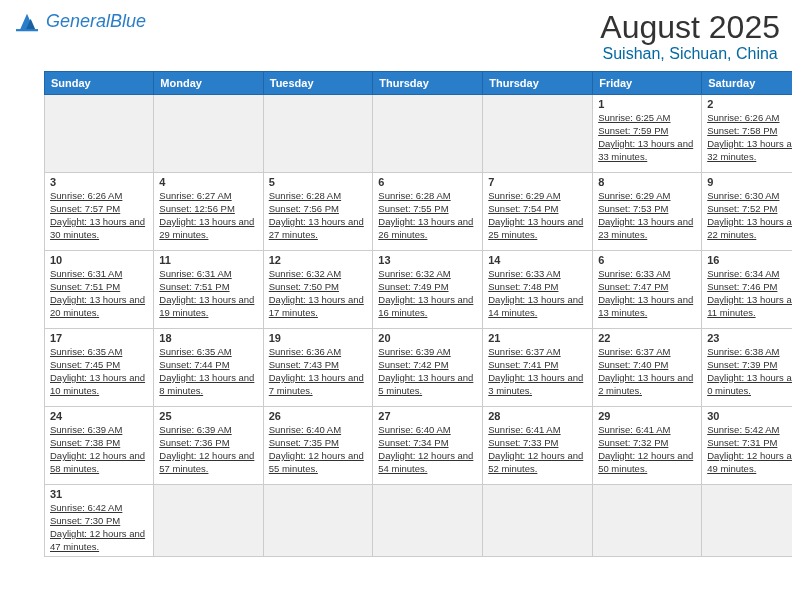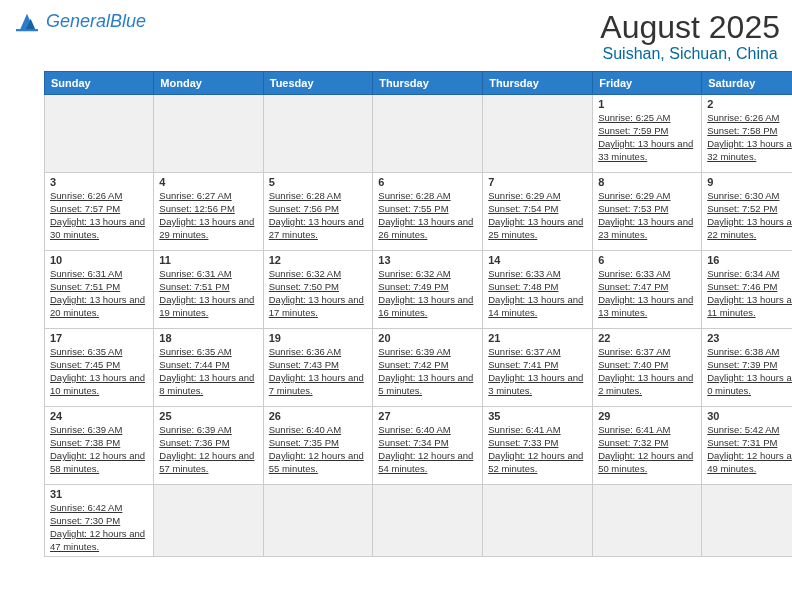--- a/index.html
+++ b/index.html
@@ -300,21 +300,21 @@
 Sunset: 7:35 PM
 Daylight: 12 hours and 55 minutes.</div>
           </td>
           <td>
             <span class="day-num">27</span>
             <div class="day-detail">Sunrise: 6:40 AM
 Sunset: 7:34 PM
 Daylight: 12 hours and 54 minutes.</div>
           </td>
           <td>
-            <span class="day-num">35</span>
+            <span class="day-num">28</span>
             <div class="day-detail">Sunrise: 6:41 AM
 Sunset: 7:33 PM
 Daylight: 12 hours and 52 minutes.</div>
           </td>
           <td>
             <span class="day-num">29</span>
             <div class="day-detail">Sunrise: 6:41 AM
 Sunset: 7:32 PM
 Daylight: 12 hours and 50 minutes.</div>
           </td>

